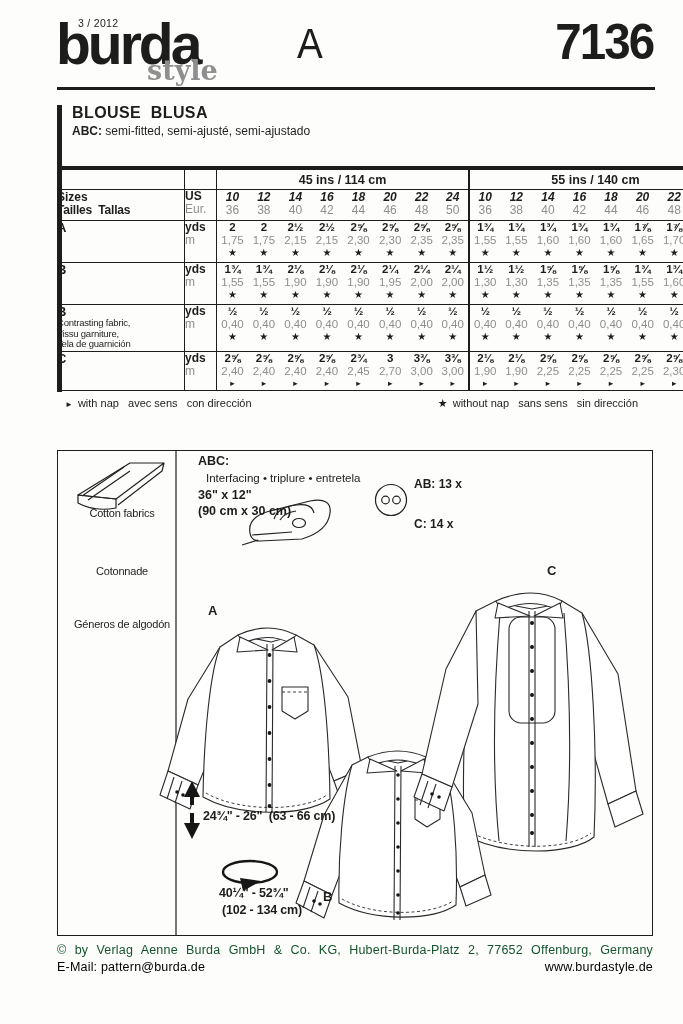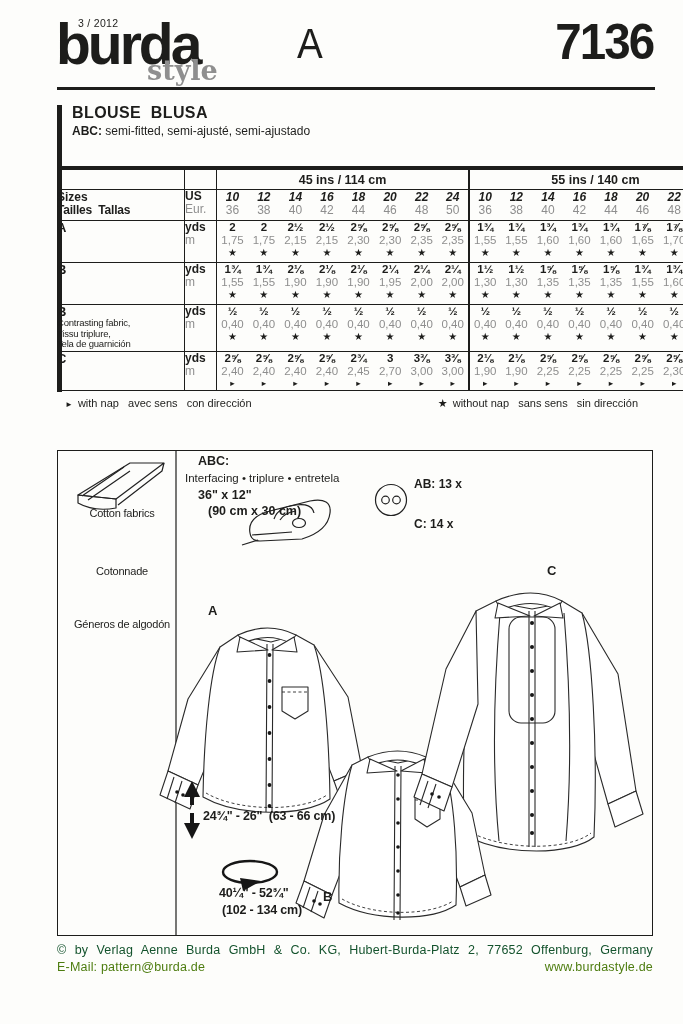--- a/index.html
+++ b/index.html
@@ -65,33 +65,33 @@
   .illus-svg{position:absolute;left:0;top:0;}
   .sh path,.sh rect{fill:#fff;stroke:#2a2a2a;stroke-width:1.1;stroke-linejoin:round;}
   .sh .dash{stroke-dasharray:3 2.5;stroke-width:.9;fill:none;}
   .sh .bt{fill:#161616;stroke:none;}
   .ic path,.ic circle,.ic ellipse{stroke:#222;stroke-width:1.2;fill:none;stroke-linejoin:round;}
   .ln{stroke:#1d1d1b;stroke-width:1.2;}
   .arrow line{stroke:#161616;}
 
   .fab-label{left:5px;width:108px;text-align:center;padding-left:5px;font-size:11px;letter-spacing:-.2px;}
   .inter-prefix{left:140px;top:3px;font-size:12.5px;font-weight:800;}
-  .inter-1{left:127px;top:21px;font-size:11.5px;}
+  .inter-1{left:148px;top:21px;font-size:11.5px;}
   .inter-2{left:140px;top:37px;font-size:12.5px;font-weight:800;}
-  .inter-3{left:150px;top:53px;font-size:12.5px;font-weight:800;}
+  .inter-3{left:140px;top:53px;font-size:12.5px;font-weight:800;}
   .btn-ab{left:356px;top:26px;font-size:12px;font-weight:800;}
   .btn-c{left:356px;top:42px;font-size:12px;font-weight:800;margin-top:24px;}
   .vlabel{font-size:13px;font-weight:800;}
   .meas{font-size:12.5px;font-weight:800;letter-spacing:-.2px;}
 
   
   .foot1{top:943px;left:57px;width:596px;font-size:12.5px;color:#14532d;
          text-align:justify;text-align-last:justify;letter-spacing:.2px;}
   .foot2{top:960px;left:57px;width:596px;display:flex;justify-content:space-between;
-         font-size:12.5px;color:#4d7c0f;letter-spacing:.2px;}
+         font-size:12.5px;color:#000000;letter-spacing:.2px;}
 </style>
 </head>
 <body>
 
 <div class="sheet">
 
   <div class="abs issue">3 / 2012</div>
   <div class="abs brand">burda</div>
   <div class="abs brand-sub">style</div>
   <div class="abs view-letter">A</div>
@@ -360,21 +360,21 @@
             <td class="vcell">
               <div class="yds">1¾</div>
               <div class="m">1,60</div>
               <div class="sym">★</div>
             </td>
           </tr>
       <tr class="r-bc">
         <td class="lblcell">
               <div class="biglbl">B</div>
               <div class="sub">Contrasting fabric,</div>
-              <div class="sub">Tissu triplure,</div>
+              <div class="sub">Tissu garniture,</div>
               <div class="sub">Tela de guarnición</div>
             </td>
         <td class="unitcell">
               <div class="u-yds">yds</div>
               <div class="u-m">m</div>
             </td>
       <td class="vcell">
               <div class="yds">½</div>
               <div class="m">0,40</div>
               <div class="sym">★</div>

